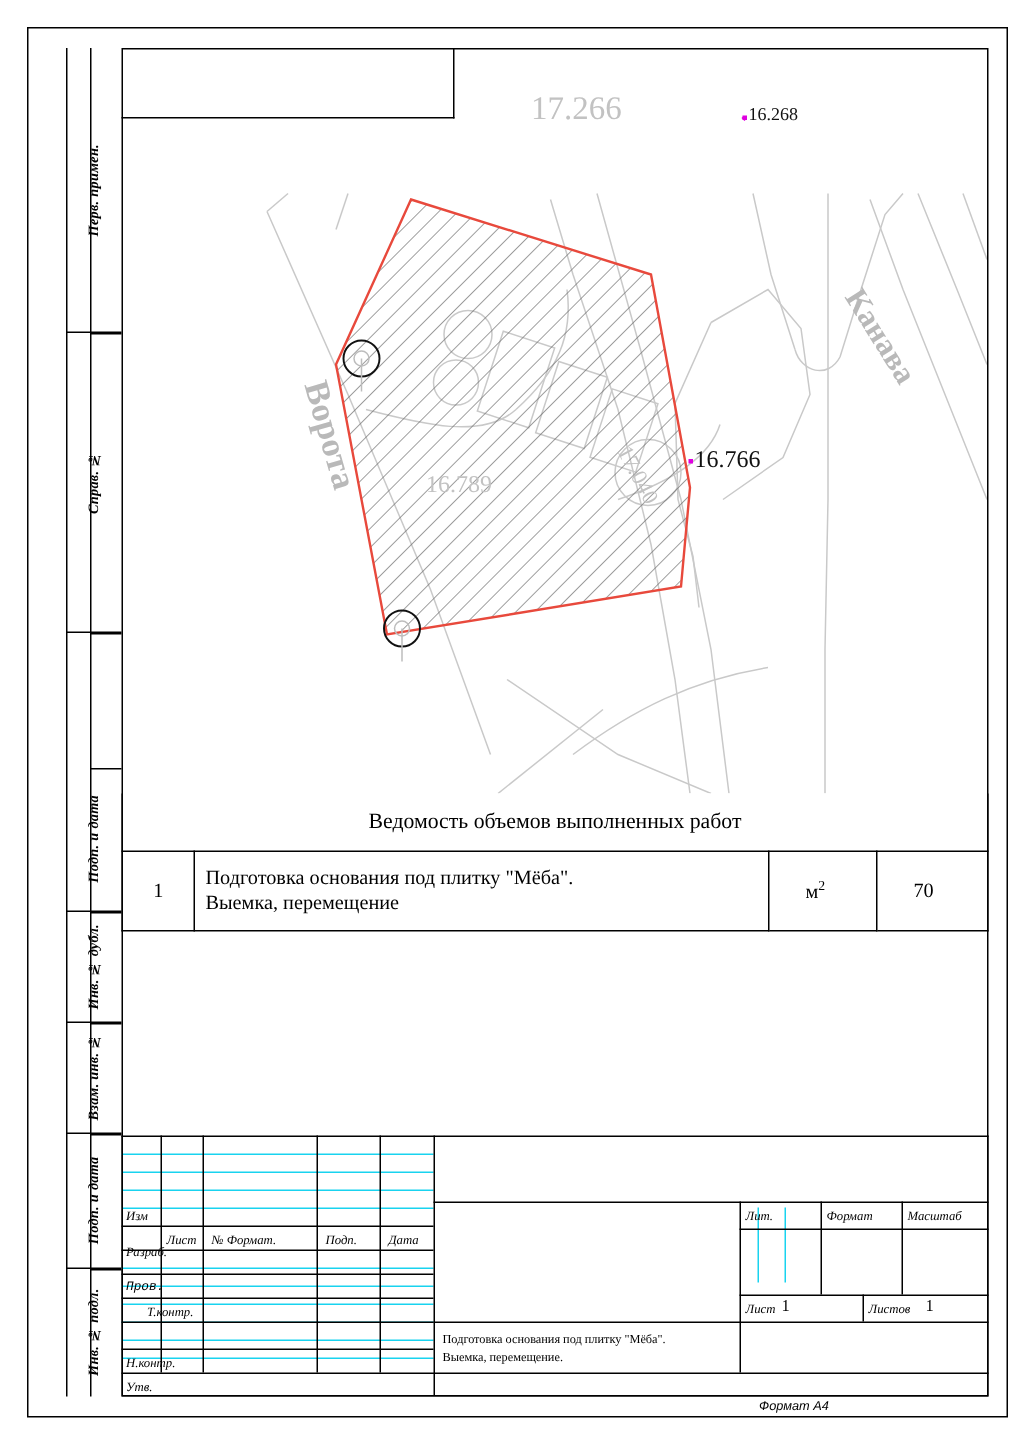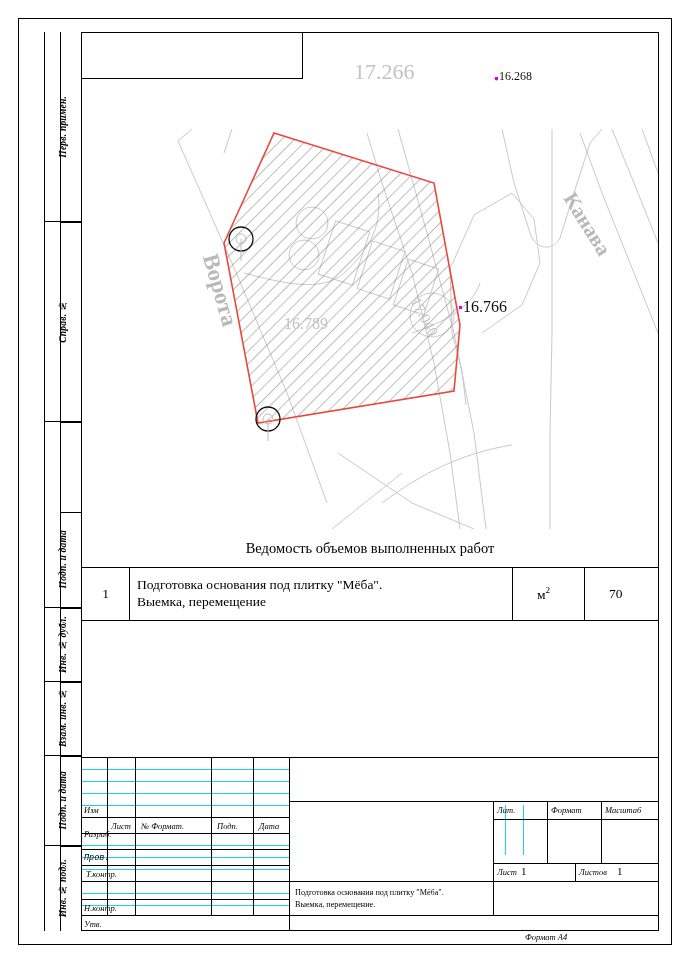--- a/index.html
+++ b/index.html
@@ -66,21 +66,21 @@
   .stamp .t{position:absolute;font-family:"Liberation Serif",serif;
             font-style:italic;font-size:8.5px;white-space:nowrap;}
   .stamp .t2{position:absolute;font-family:"Liberation Serif",serif;
              font-size:13px;white-space:nowrap;text-align:center;}
   .stamp .t3{position:absolute;font-family:"Liberation Serif",serif;
              font-size:8.2px;white-space:nowrap;line-height:1.5;}
   .stamp .tn{position:absolute;font-family:"Liberation Serif",serif;
              font-size:11px;white-space:nowrap;}
   .footer-l{position:absolute;left:84px;top:964px;font-family:"Liberation Serif",serif;
             font-style:italic;font-size:8.5px;}
-  .footer-r{position:absolute;left:525px;top:932px;font-family:Liberation Serif, serif;
+  .footer-r{position:absolute;left:506px;top:932px;font-family:Liberation Sans, sans-serif;
             font-style:italic;font-size:8.5px;}
 </style>
 </head>
 <body>
 
 <div class="page">
 
   <div class="outer-frame"></div>
   <div class="inner-frame"></div>
 
@@ -283,21 +283,21 @@
     <div class="ln vl" style="left:577px;top:0;height:173px;"></div>
 
     <div class="t" style="left:3px;top:48px;">Изм</div>
     <div class="t" style="left:30px;top:64px;">Лист</div>
     <div class="t" style="left:60px;top:64px;">№ Формат.</div>
     <div class="t" style="left:136px;top:64px;">Подп.</div>
     <div class="t" style="left:178px;top:64px;">Дата</div>
 
     <div class="t" style="left:3px;top:72px;">Разраб.</div>
     <div class="t" style="left:3px;top:96px;font-family:Liberation Mono, monospace;">Пров.</div>
-    <div class="t" style="left:5px;top:112px;">Т.контр.</div>
+    <div class="t" style="left:17px;top:112px;">Т.контр.</div>
     <div class="t" style="left:3px;top:146px;">Н.контр.</div>
     <div class="t" style="left:3px;top:162px;">Утв.</div>
 
 
     <div class="t3" style="left:214px;top:130px;">Подготовка основания под плитку "Мёба".</div>
     <div class="t3" style="left:214px;top:142px;">Выемка, перемещение.</div>
 
     <div class="t" style="left:416px;top:48px;">Лит.</div>
     <div class="t" style="left:470px;top:48px;">Формат</div>
     <div class="t" style="left:524px;top:48px;">Масштаб</div>

